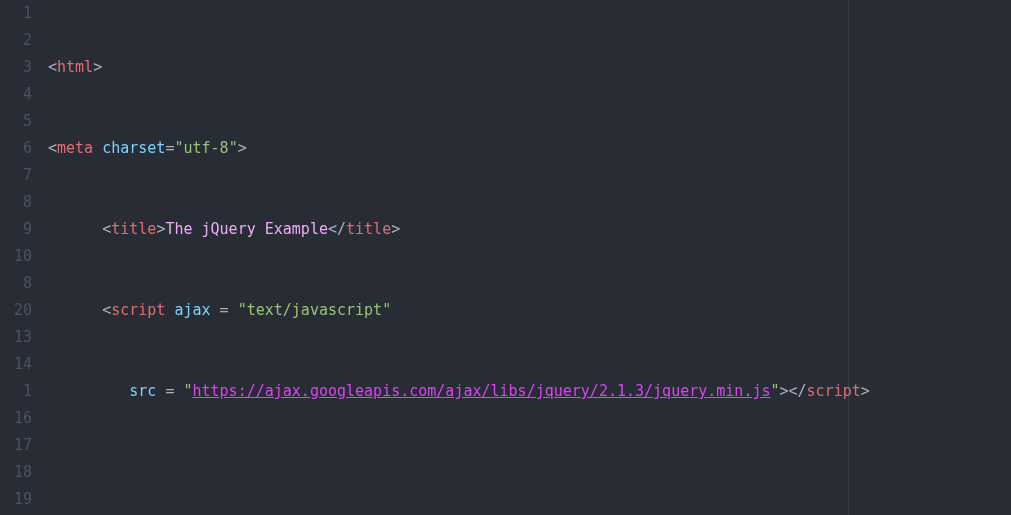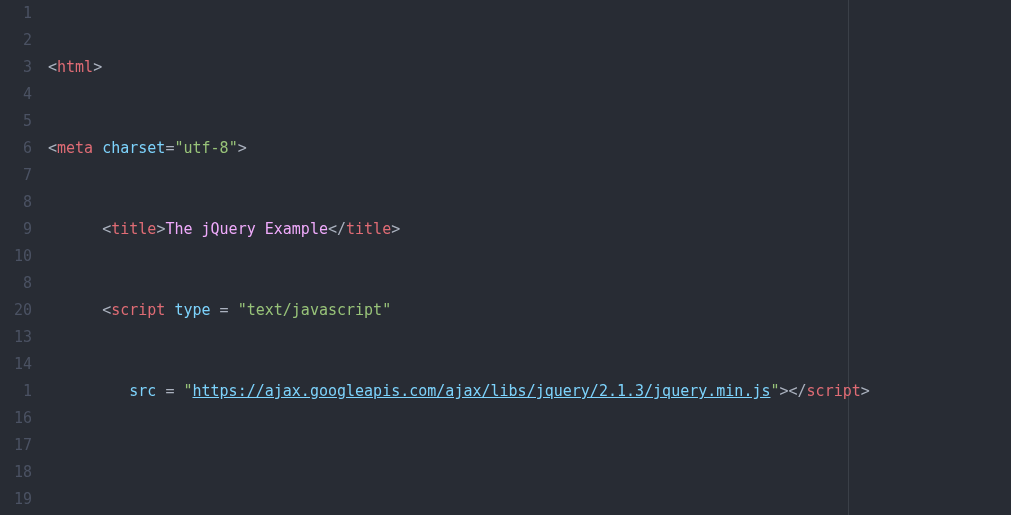--- a/index.html
+++ b/index.html
@@ -32,21 +32,21 @@
     top: 0;
     padding-top: 0;
     white-space: pre;
   }
   .code .line { height: 27px; }
   .punct   { color: #abb2bf; }
   .tag     { color: #e06c75; }
   .attr    { color: #7dd3fc; }
   .string  { color: #98c379; }
   .text    { color: #f0abfc; }
-  a.url    { color: #7dd3fc; text-decoration: underline; }
+  a.url    { color: #d946ef; text-decoration: underline; }
   .guide {
     position: absolute;
     top: 0;
     bottom: 0;
     left: 848px;
     width: 1px;
     background: #3b4048;
   }
 </style>
 </head>
@@ -73,21 +73,21 @@
   <div>16</div>
   <div>17</div>
   <div>18</div>
   <div>19</div>
 </div>
 
 <div class="code">
   <div class="line"><span class="punct">&lt;</span><span class="tag">html</span><span class="punct">&gt;</span></div>
   <div class="line"><span class="punct">&lt;</span><span class="tag">meta</span><span> </span><span class="attr">charset</span><span class="punct">=</span><span class="string"><span>"</span><span>utf-8</span><span>"</span></span><span class="punct">&gt;</span></div>
   <div class="line"><span>      </span><span class="punct">&lt;</span><span class="tag">title</span><span class="punct">&gt;</span><span class="text">The jQuery Example</span><span class="punct">&lt;/</span><span class="tag">title</span><span class="punct">&gt;</span></div>
-  <div class="line"><span>      </span><span class="punct">&lt;</span><span class="tag">script</span><span> </span><span class="attr">type</span><span class="punct"> = </span><span class="string"><span>"</span><span>text/javascript</span><span>"</span></span></div>
+  <div class="line"><span>      </span><span class="punct">&lt;</span><span class="tag">script</span><span> </span><span class="attr">ajax</span><span class="punct"> = </span><span class="string"><span>"</span><span>text/javascript</span><span>"</span></span></div>
   <div class="line"><span>         </span><span class="attr">src</span><span class="punct"> = </span><span class="string"><span>"</span><a class="url">https://ajax.googleapis.com/ajax/libs/jquery/2.1.3/jquery.min.js</a><span>"</span></span><span class="punct">&gt;</span><span class="punct">&lt;/</span><span class="tag">script</span><span class="punct">&gt;</span></div>
   
   
   
   
   
   
   
   
   

